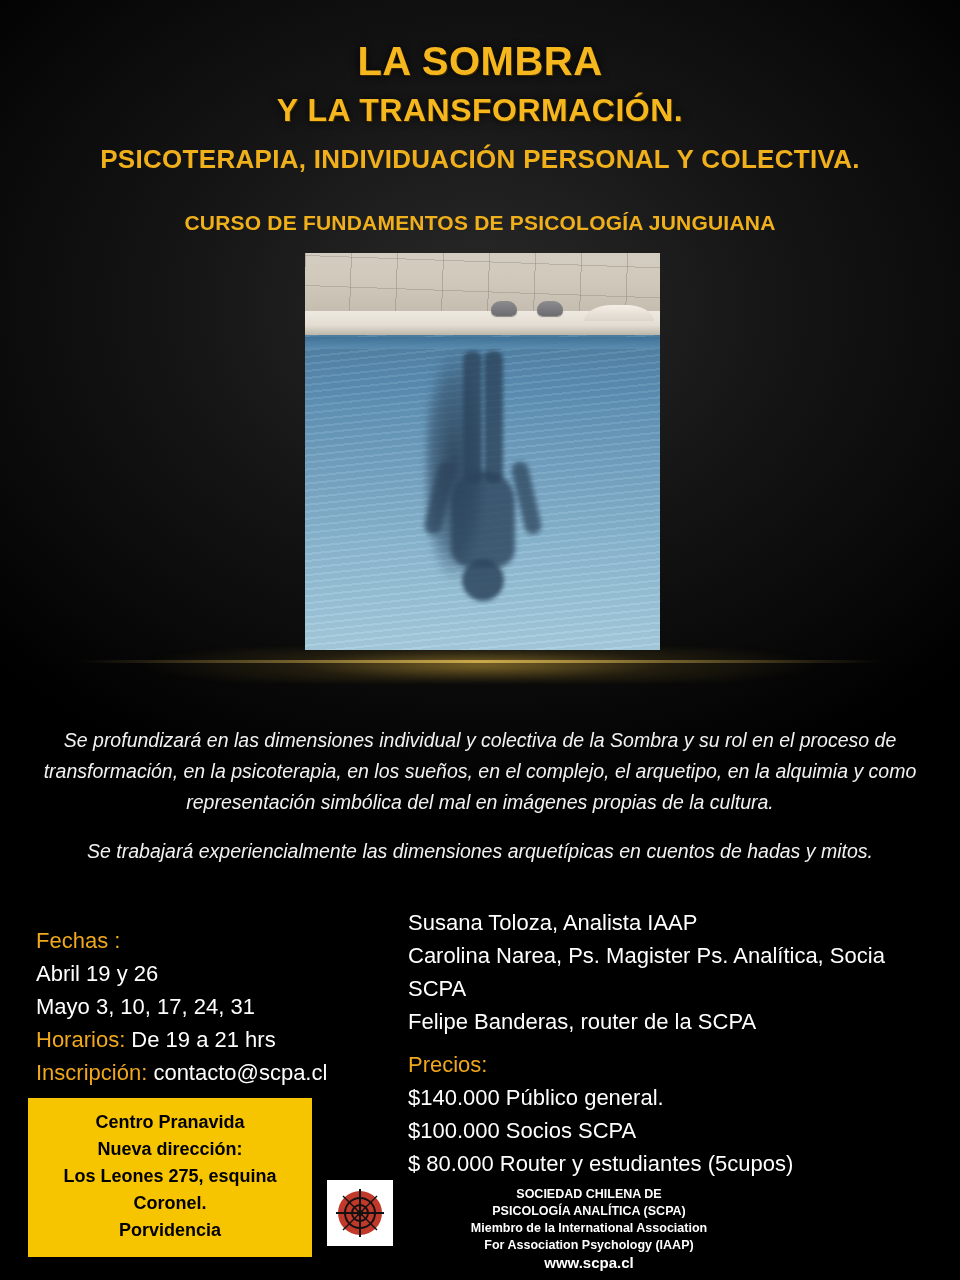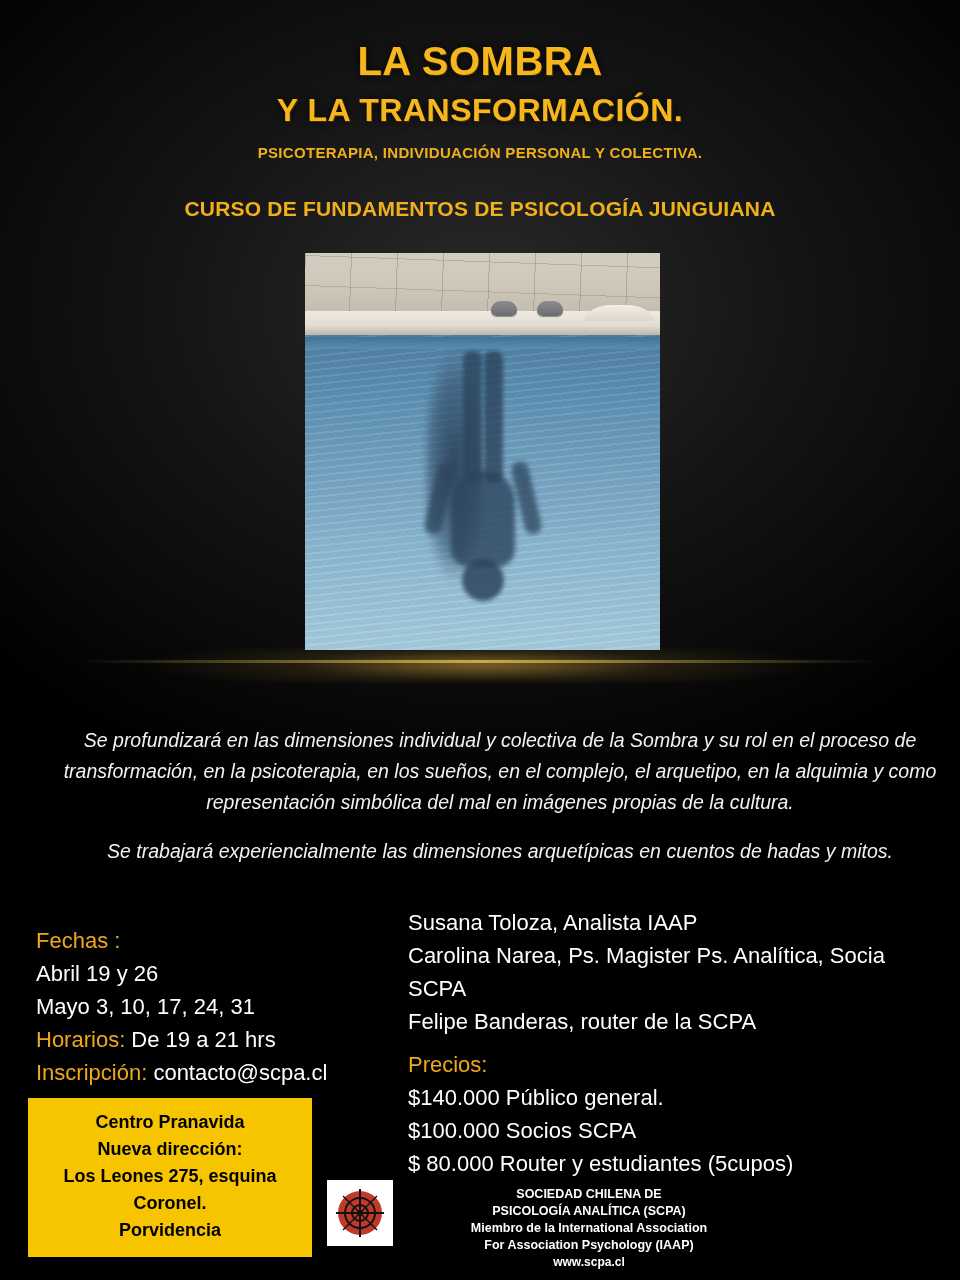--- a/index.html
+++ b/index.html
@@ -61,21 +61,21 @@
   .t2 {
     font-size: 32px;
     font-weight: bold;
     color: #f5b71d;
     letter-spacing: 0.5px;
     line-height: 52px;
     text-shadow: 0 0 8px rgba(0,0,0,0.9), 1px 1px 0 #5a3d00;
   }
   .t3 {
     margin-top: 8px;
-    font-size: 15px;
+    font-size: 26px;
     font-weight: bold;
     color: #f0b01c;
     letter-spacing: 0.3px;
   }
   .t4 {
     margin-top: 36px;
     font-size: 21px;
     font-weight: bold;
     color: #f0b01c;
     letter-spacing: 0.2px;
@@ -206,21 +206,20 @@
   .desc {
     position: absolute;
     left: 42px;
     top: 725px;
     width: 876px;
     font-style: italic;
     font-size: 19.5px;
     line-height: 31px;
     color: #f2f2f2;
     text-align: center;
-    margin-left: 20px;
   }
   .desc p { margin: 0; }
   .desc .p2 { margin-top: 18px; }
 
   
   .col-left {
     position: absolute;
     left: 36px;
     top: 898px;
     width: 350px;
@@ -277,21 +276,21 @@
     position: absolute;
     left: 404px;
     top: 1186px;
     width: 370px;
     text-align: center;
     font-size: 12.5px;
     font-weight: bold;
     line-height: 17px;
     color: #ffffff;
   }
-  .footer-text .www { font-size: 12px; font-weight: bold; }
+  .footer-text .www { font-size: 15px; font-weight: bold; }
 </style>
 </head>
 <body>
 
 <div class="poster">
 
   <div class="glow-band"></div>
   <div class="glow-band2"></div>
 
   <div class="title-block">

